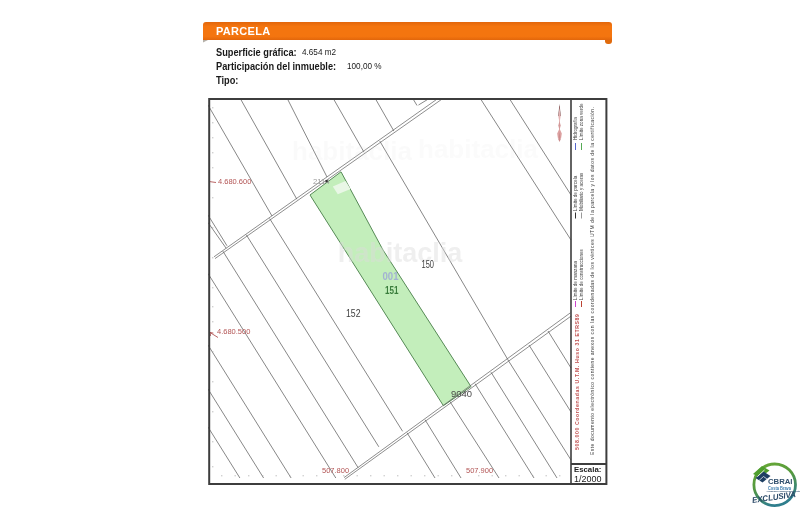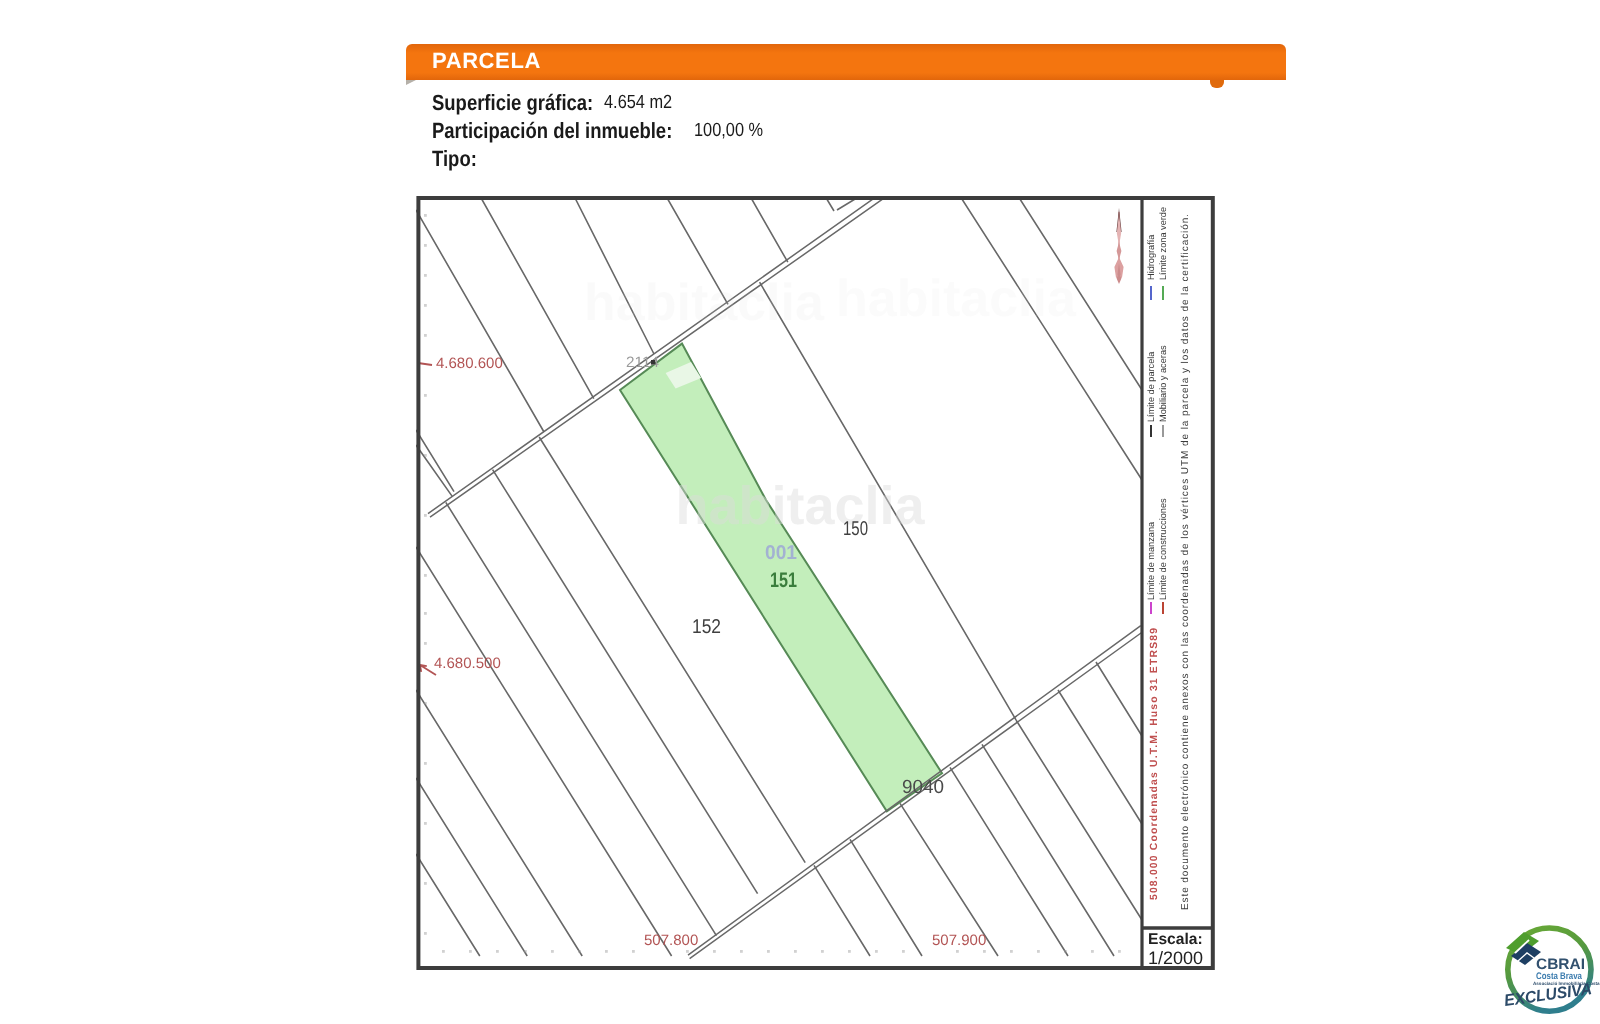--- a/index.html
+++ b/index.html
@@ -1,17 +1,17 @@
 <!DOCTYPE html>
 <html><head>
 <meta charset="utf-8">
 <style>
 html,body{margin:0;padding:0;}
 body{width:800px;height:512px;background:#ffffff;font-family:"Liberation Sans",sans-serif;position:relative;overflow:hidden;}
-#bar{position:absolute;left:203px;top:22px;width:440px;height:17.5px;background:linear-gradient(#e2660b,#f4750f 25%,#f4750f 80%,#e2660b);border-radius:3px 3px 0 0;}
+#bar{position:absolute;left:203px;top:22px;width:409px;height:17.5px;background:linear-gradient(#e2660b,#f4750f 25%,#f4750f 80%,#e2660b);border-radius:3px 3px 0 0;}
 #bar span{position:absolute;left:13px;top:2.5px;color:#fff;font-weight:bold;font-size:11px;letter-spacing:0.3px;}
 #barfoldL{position:absolute;left:203px;top:39.5px;width:6px;height:3px;background:#b5b0a8;clip-path:polygon(0 0,100% 0,0 100%);}
 #barfoldR{position:absolute;left:605px;top:39.5px;width:7px;height:4.5px;background:#e06a0c;border-radius:0 0 3px 3px;}
 .lbl{position:absolute;color:#1a1a1a;font-weight:bold;font-size:11px;transform:scaleX(0.84);transform-origin:0 0;white-space:nowrap;}
 .val{position:absolute;color:#1a1a1a;font-size:9.5px;transform:scaleX(0.86);transform-origin:0 0;white-space:nowrap;}
 #mapsvg{position:absolute;left:208px;top:98px;}
 #logosvg{position:absolute;left:744px;top:455px;}
 </style>
 </head>
 <body>

